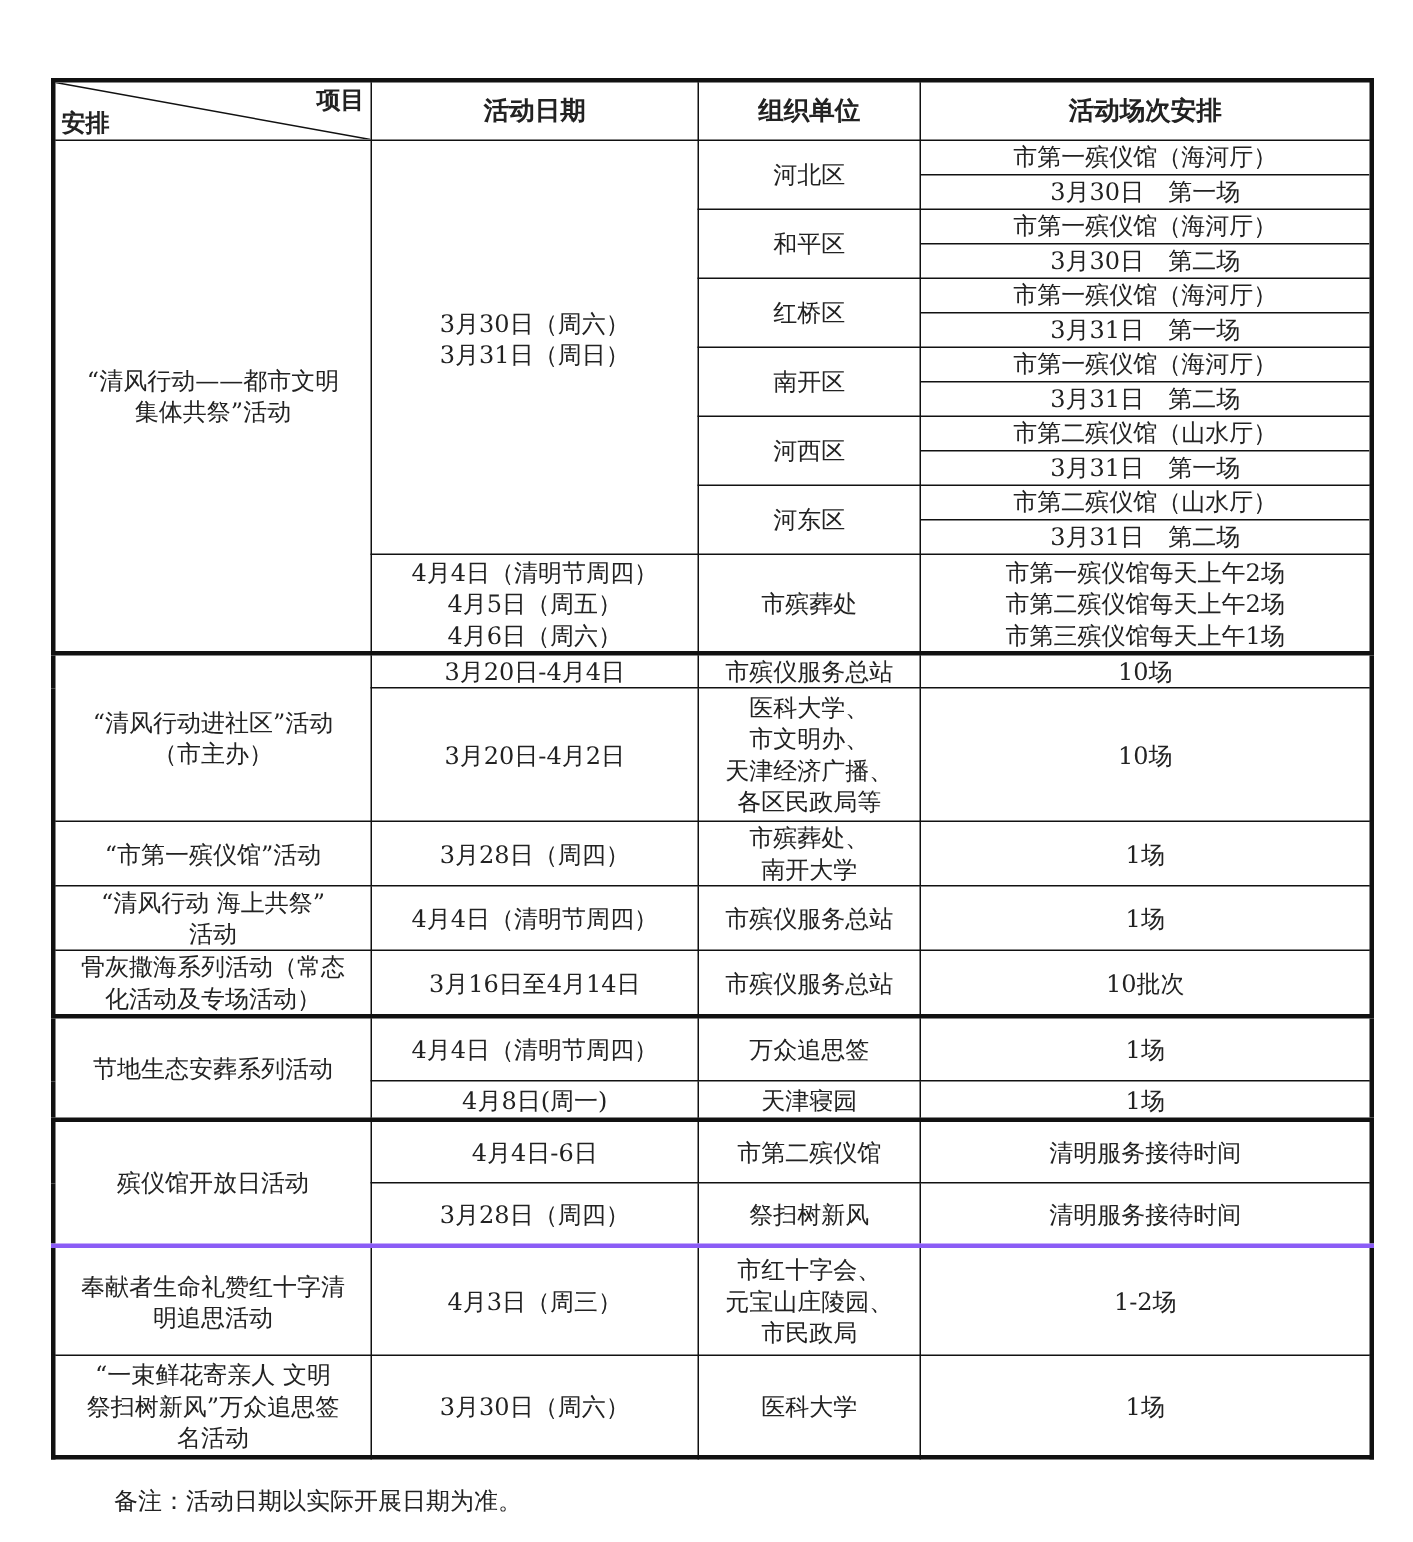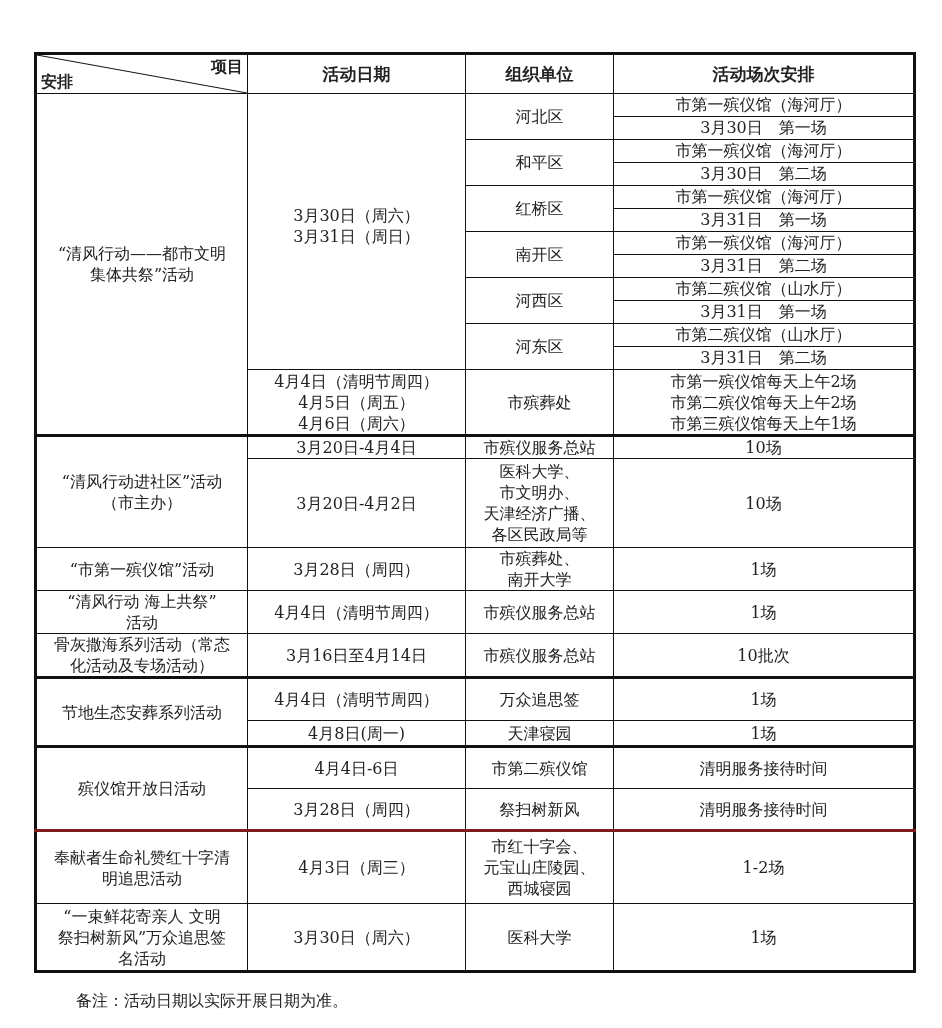--- a/index.html
+++ b/index.html
@@ -187,30 +187,30 @@
     <td>4月4日-6日</td>
     <td>市第二殡仪馆</td>
     <td>清明服务接待时间</td>
   </tr>
   <tr style="height:42px">
     <td>3月28日（周四）</td>
     <td>祭扫树新风</td>
     <td>清明服务接待时间</td>
   </tr>
 
-  <tr style="height:73px; border-top:3px solid #7f1d1d">
+  <tr style="height:73px; border-top:3px solid #8b5cf6">
     <td class="ml">
       <span>奉献者生命礼赞红十字清</span>
       <span>明追思活动</span>
     </td>
     <td>4月3日（周三）</td>
     <td class="ml">
       <span>市红十字会、</span>
       <span>元宝山庄陵园、</span>
-      <span>西城寝园</span>
+      <span>市民政局</span>
     </td>
     <td>1-2场</td>
   </tr>
 
   <tr style="height:68px">
     <td class="ml">
       <span>“一束鲜花寄亲人 文明</span>
       <span>祭扫树新风”万众追思签</span>
       <span>名活动</span>
     </td>

